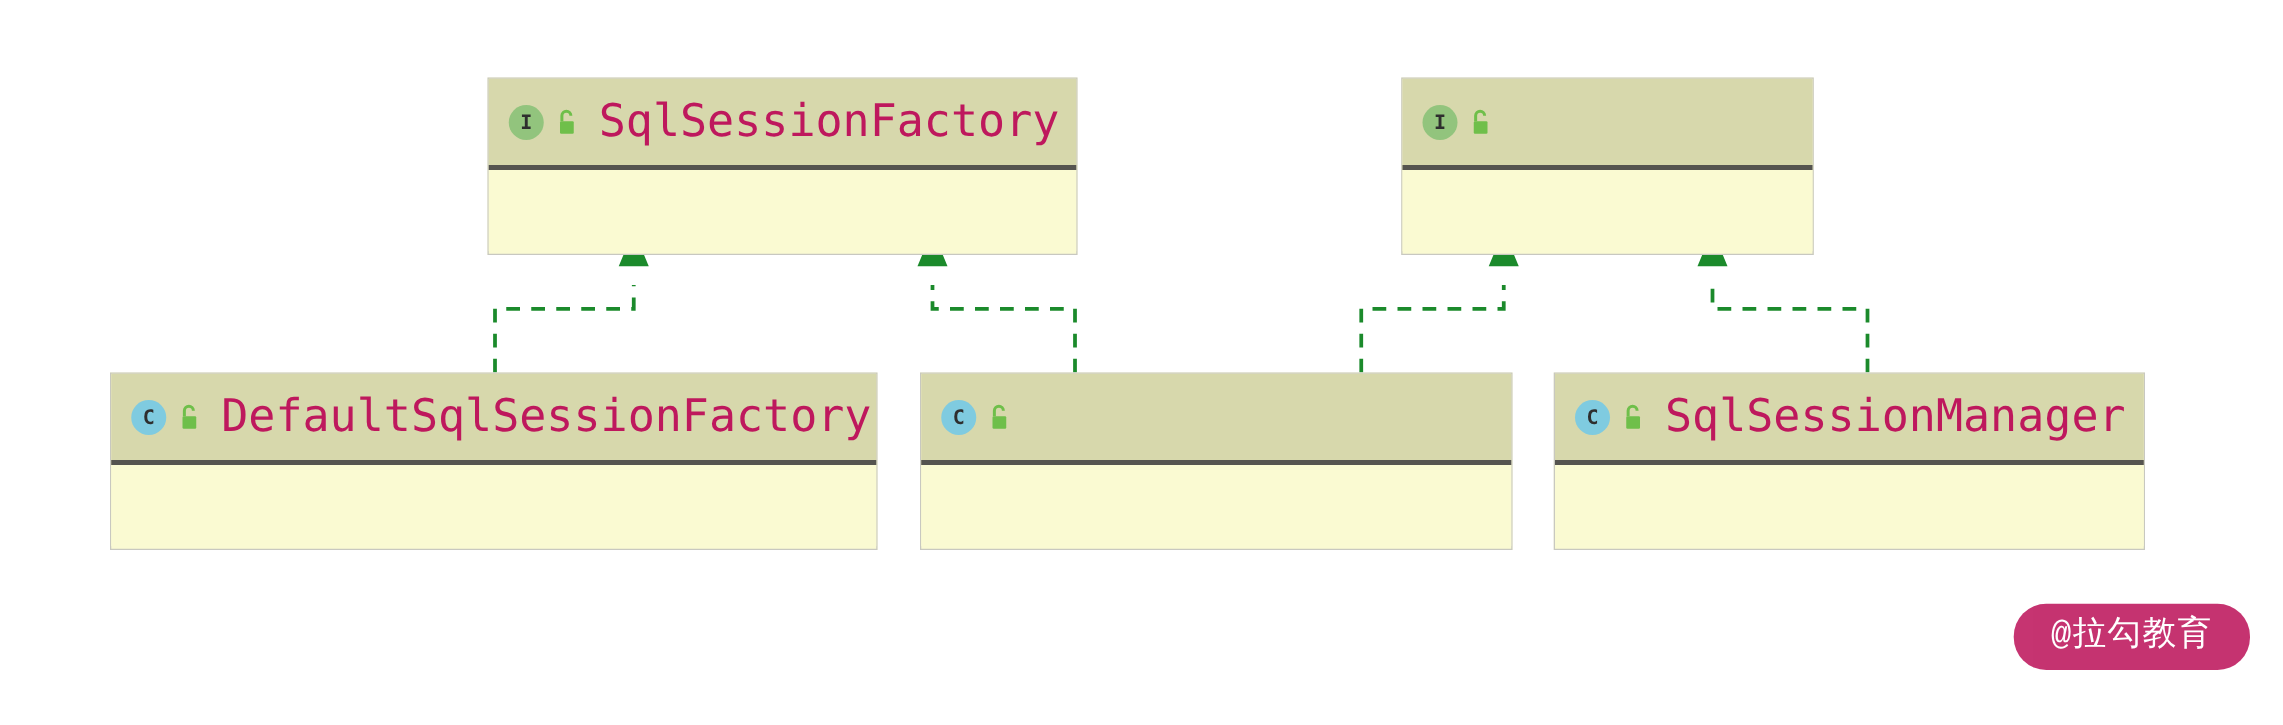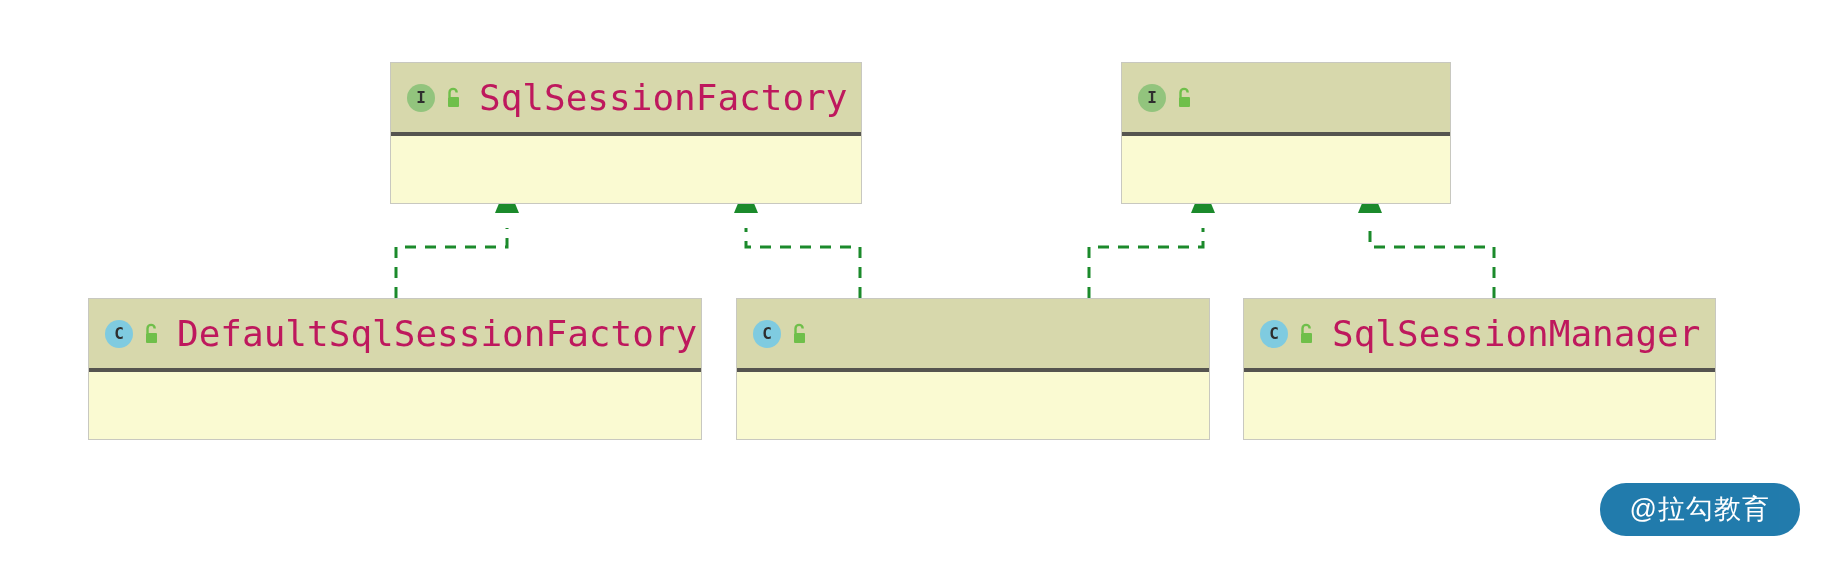--- a/index.html
+++ b/index.html
@@ -86,25 +86,25 @@
     width: 1826px;
     height: 580px;
     pointer-events: none;
   }
 
   
   .watermark {
     position: absolute;
     right: 26px;
     bottom: 44px;
-    background: #0369a1;
+    background: #be185d;
     border-radius: 26px;
     padding: 11px 30px;
     color: #ffffff;
-    font-family: Liberation Sans, sans-serif;
+    font-family: Liberation Mono, monospace;
     font-size: 27px;
     letter-spacing: 1px;
     line-height: 1.15;
     opacity: 0.88;
     white-space: nowrap;
   }
 </style>
 </head>
 <body>
 

